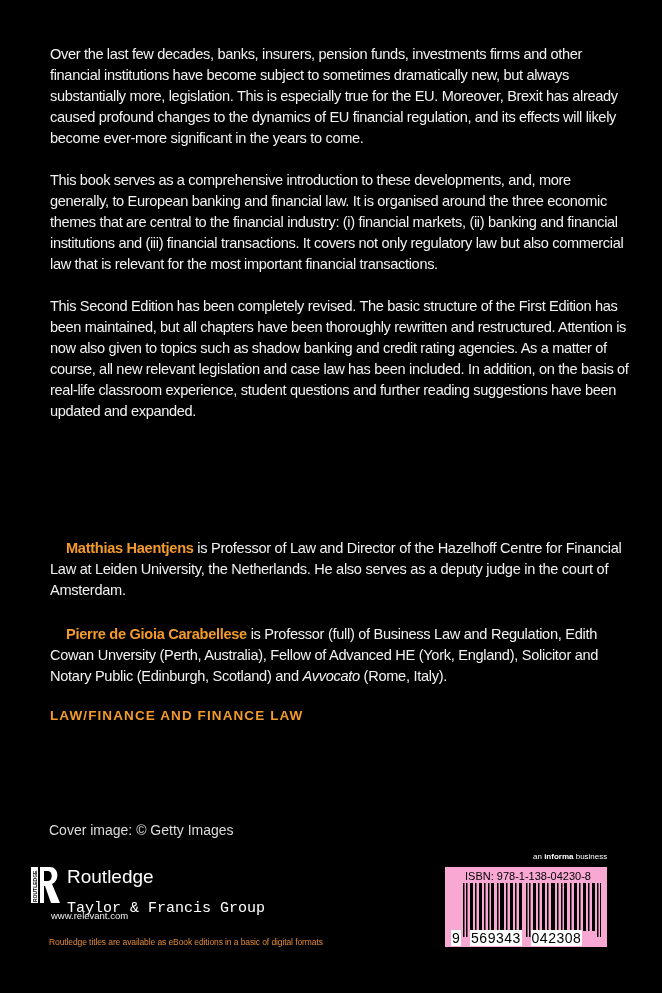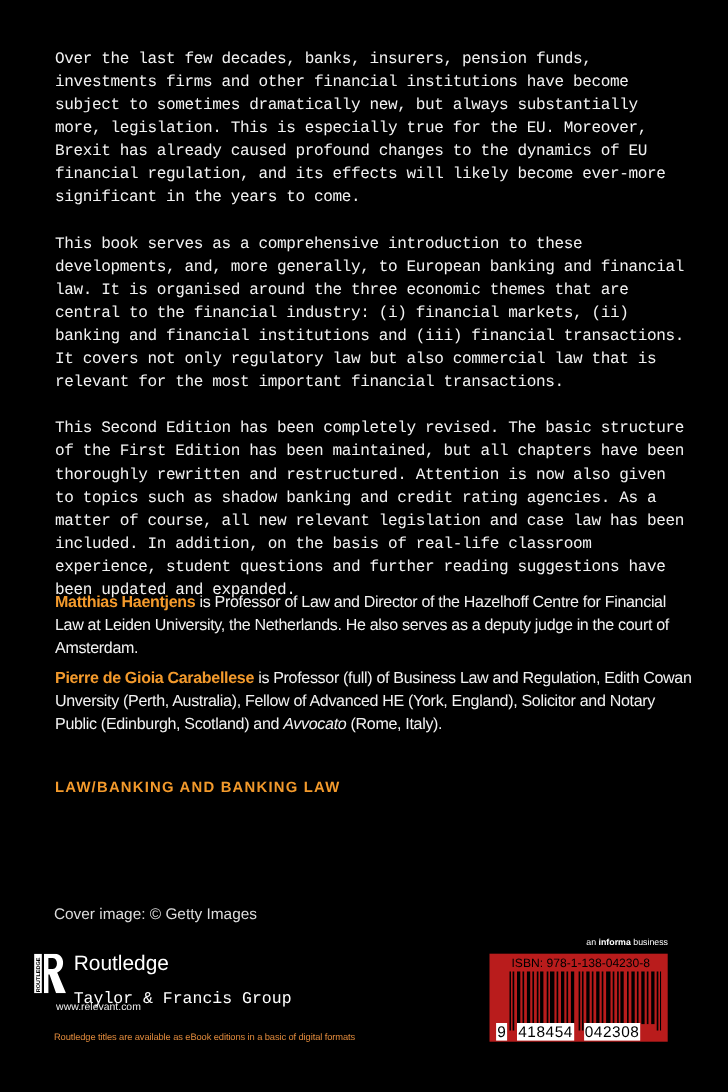--- a/index.html
+++ b/index.html
@@ -3,48 +3,48 @@
 <meta charset="utf-8">
 <style>
   html, body { margin: 0; padding: 0; }
   body {
     width: 662px; height: 993px; background: #000; color: #f2f2f2;
     font-family: "DejaVu Sans", sans-serif; position: relative; overflow: hidden;
   }
   .blurb {
     position: absolute; left: 50px; top: 44px; width: 580px;
     font-size: 14.6px; line-height: 21px; letter-spacing: -0.35px;
-    font-family: Liberation Mono, monospace;
+    font-family: Liberation Sans, sans-serif;
   }
   .blurb p { margin: 0 0 21px 0; }
   .bio { position: absolute; left: 50px; width: 580px;
     font-family: "Liberation Sans", sans-serif;
     font-size: 14.6px; line-height: 21px; letter-spacing: -0.3px; }
-  .bio .name { color: #f39a2c; font-weight: bold; }
+  .bio .name { color: #f39a2c; font-weight: bold; margin-left: 16px; }
   .bio1 { top: 538px; }
-  .bio2 { top: 607px; }
+  .bio2 { top: 624px; }
   .subject { position: absolute; left: 50px; top: 708px;
     color: #f39a2c; font-weight: bold; font-size: 13.5px; letter-spacing: 1.1px;
     font-family: "Liberation Sans", sans-serif; }
   .cover-credit { position: absolute; left: 49px; top: 822px; font-size: 14px; color: #ddd;
     font-family: "Liberation Sans", sans-serif; }
   .logo { position: absolute; left: 31px; top: 867px; display: flex; align-items: flex-start; }
   .logo-mark { width: 30px; height: 36px; position: relative; }
   .logo-mark svg { width: 30px; height: 36px; }
   .logo-text { margin-left: 6px; }
   .logo-name { font-size: 19px; line-height: 20px; color: #fff; font-family: "Liberation Sans", sans-serif; }
   .logo-sub { font-size: 15px; color: #fff; font-family: Liberation Mono, monospace; margin-top: 13px; }
   .website { position: absolute; left: 51px; top: 910px; font-size: 9.5px; color: #eee;
     font-family: "Liberation Sans", sans-serif; }
   .ebook-note { position: absolute; left: 49px; top: 937px; font-size: 8.5px; color: #e08a3c;
     font-family: "Liberation Sans", sans-serif; letter-spacing: -0.1px; }
   .informa { position: absolute; left: 533px; top: 852px; font-size: 8px; color: #fff;
     font-family: "Liberation Sans", sans-serif; }
   .informa b { font-weight: bold; }
-  .barcode-box { position: absolute; left: 445px; top: 867px; width: 162px; height: 80px; background: #b91c1c; }
+  .barcode-box { position: absolute; left: 445px; top: 867px; width: 162px; height: 80px; background: #f9a8d4; }
   .isbn-text { position: absolute; left: 20px; top: 3px; font-size: 11px; color: #000;
     font-family: "Liberation Sans", sans-serif; }
   .bars { position: absolute; left: 18px; top: 16px; width: 138px; height: 54px; }
   .digits { position: absolute; left: 6px; top: 63px; font-size: 14px; color: #000;
     font-family: "Liberation Sans", sans-serif; letter-spacing: 0.5px; background: transparent; }
   .digits span { background: #fff; padding: 0 1px; }
 </style>
 </head>
 <body>
 
@@ -55,21 +55,21 @@
 </div>
 
 <div class="bio bio1">
   <span class="name">Matthias Haentjens</span><span> is Professor of Law and Director of the Hazelhoff Centre for Financial Law at Leiden University, the Netherlands. He also serves as a deputy judge in the court of Amsterdam.</span>
 </div>
 
 <div class="bio bio2">
   <span class="name">Pierre de Gioia Carabellese</span><span> is Professor (full) of Business Law and Regulation, Edith Cowan Unversity (Perth, Australia), Fellow of Advanced HE (York, England), Solicitor and Notary Public (Edinburgh, Scotland) and </span><i>Avvocato</i><span> (Rome, Italy).</span>
 </div>
 
-<div class="subject">LAW/BANKING AND BANKING LAW</div>
+<div class="subject">LAW/FINANCE AND FINANCE LAW</div>
 
 <div class="cover-credit">Cover image: © Getty Images</div>
 
 <div class="logo">
   <div class="logo-mark">
     <svg viewBox="0 0 30 36">
       <rect x="0" y="0" width="7" height="36" fill="#fff"></rect>
       <text x="5.5" y="35" font-size="5" fill="#000" transform="rotate(-90 5.5 35)" font-family="Liberation Sans, sans-serif" font-weight="bold">ROUTLEDGE</text>
       <path d="M9 0 H19 C28 0 29 14 21 17 L29 36 H20 L14 19 H13 V36 H9 Z" fill="#fff"></path>
       <path d="M13 4 H17 C22 4 22 14 17 14 H13 Z" fill="#000"></path>
@@ -121,15 +121,15 @@
         <rect x="111" y="0" width="3" height="48"></rect>
       <rect x="116" y="0" width="1.5" height="48"></rect>
         <rect x="120" y="0" width="3" height="48"></rect>
       <rect x="125" y="0" width="1.5" height="48"></rect>
         <rect x="129" y="0" width="3" height="48"></rect>
       <rect x="134" y="0" width="1.5" height="54"></rect>
         <rect x="137" y="0" width="1.5" height="54"></rect>
     </g>
   </svg>
   <div class="digits">
-    <span>9</span>&nbsp;&nbsp;<span>418454</span>&nbsp;&nbsp;<span>042308</span>
+    <span>9</span>&nbsp;&nbsp;<span>569343</span>&nbsp;&nbsp;<span>042308</span>
   </div>
 </div>
 
 </body></html>

